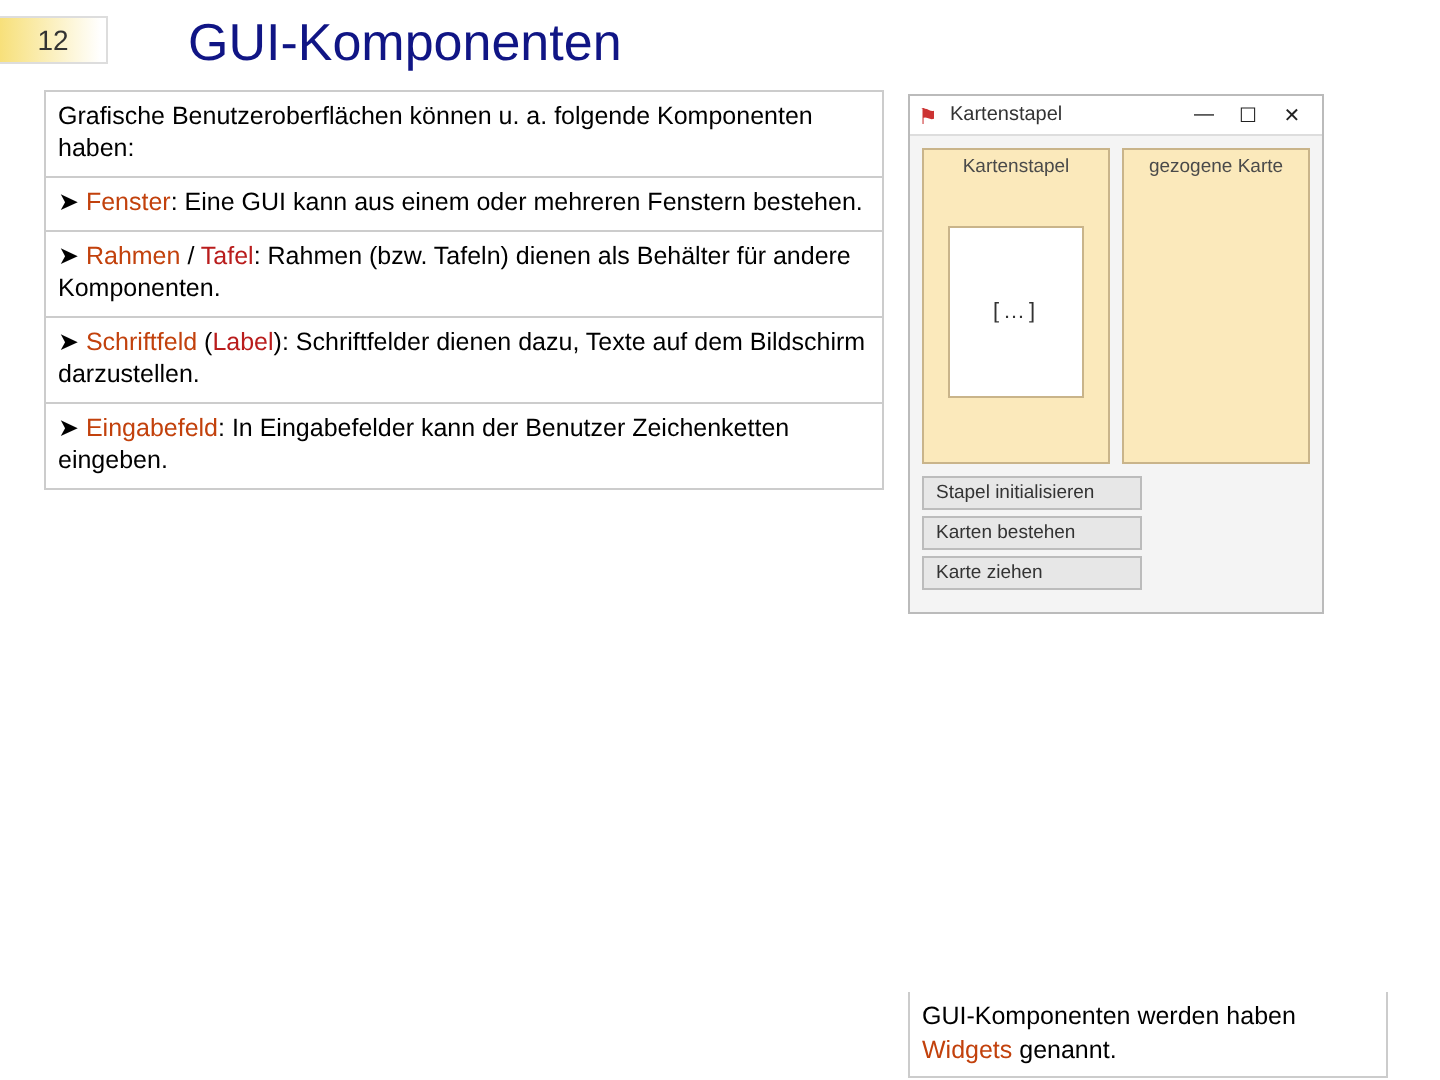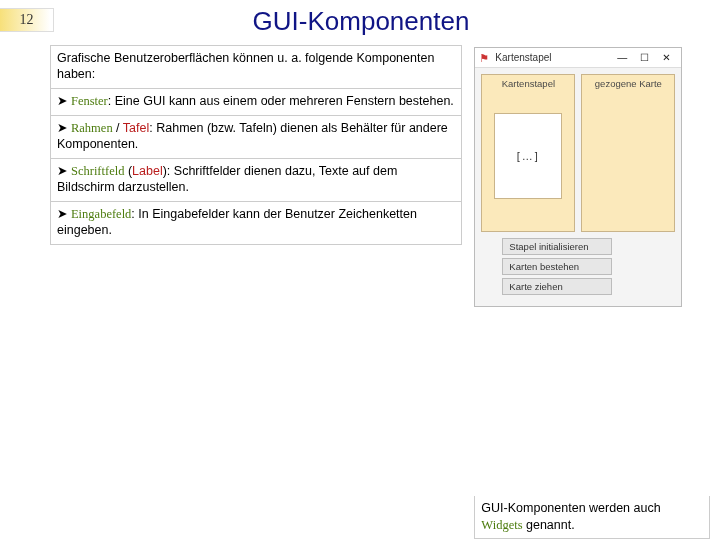--- a/index.html
+++ b/index.html
@@ -22,54 +22,52 @@
     width: 54px;
     height: 24px;
     display: flex;
     align-items: center;
     justify-content: center;
     font-size: 14px;
     color: #333;
     border: 1px solid #ddd;
     border-left: none;
     margin-top: 2px;
-    font-family: Liberation Serif, serif;
   }
   .title {
     flex: 1;
-    text-align: center;
+    text-align: left;
     font-size: 26px;
     color: #101585;
     font-weight: normal;
     padding-left: 40px;
     padding-right: 92px;
   }
   .content {
     display: flex;
     gap: 12px;
     padding: 8px 10px 0 22px;
   }
   .left {
     width: 420px;
-    margin-left: 28px;
   }
   .right {
     width: 240px;
     padding-top: 2px;
   }
   
   .cell {
     border: 1px solid #ccc;
     padding: 4px 6px 6px 6px;
     font-size: 12.5px;
     line-height: 1.28;
   }
   .cell + .cell { border-top: none; }
   .arrow { color: #000; }
-  .term { color: #4d7c0f; font-family: Liberation Serif, serif; }
+  .term { color: #c2410c; }
   .aka  { color: #b91c1c; }
   .right-note {
     border: 1px solid #ccc;
     border-top: none;
     padding: 4px 6px;
     font-size: 12.5px;
     line-height: 1.35;
     position: relative;
     top: -1px;
   }
@@ -149,21 +147,20 @@
   .app-btn {
     background: #e7e7e7;
     border: 1px solid #bcbcbc;
     font-size: 9.5px;
     color: #333;
     height: 17px;
     display: flex;
     align-items: center;
     padding-left: 6px;
     width: 110px;
-    margin-left: 21px;
   }
 </style>
 </head>
 <body>
 
 <div class="header">
   <div class="slide-num">12</div>
   <div class="title">GUI-Komponenten</div>
 </div>
 
@@ -219,17 +216,17 @@
       <div class="app-footer">
         <div class="app-btn">Stapel initialisieren</div>
         <div class="app-btn">Karten bestehen</div>
         <div class="app-btn">Karte ziehen</div>
       </div>
     </div>
 
     <div style="height:190px"></div>
 
     <div class="right-note">
-      <span>GUI-Komponenten werden auch </span><span class="term">Widgets</span><span> genannt.</span>
+      <span>GUI-Komponenten werden haben </span><span class="term">Widgets</span><span> genannt.</span>
     </div>
 
   </div>
 </div>
 
 </body></html>

